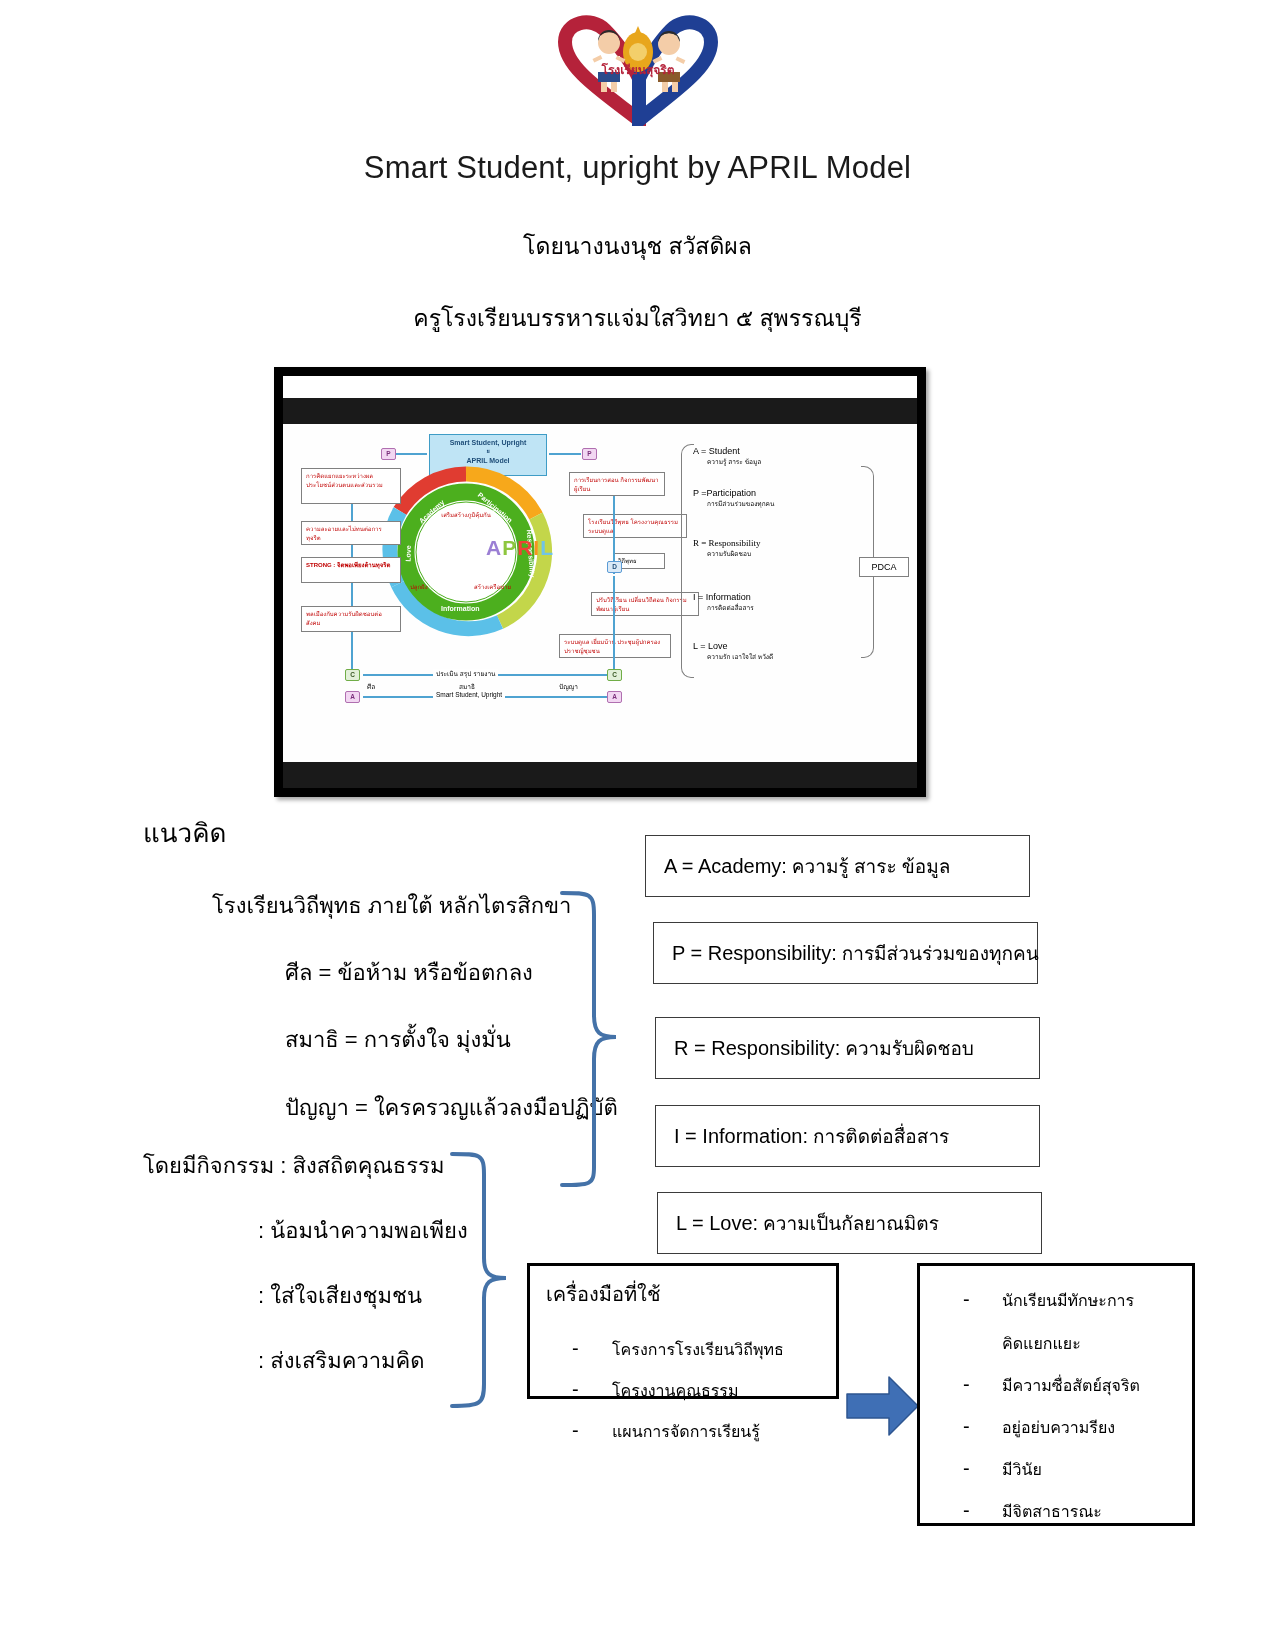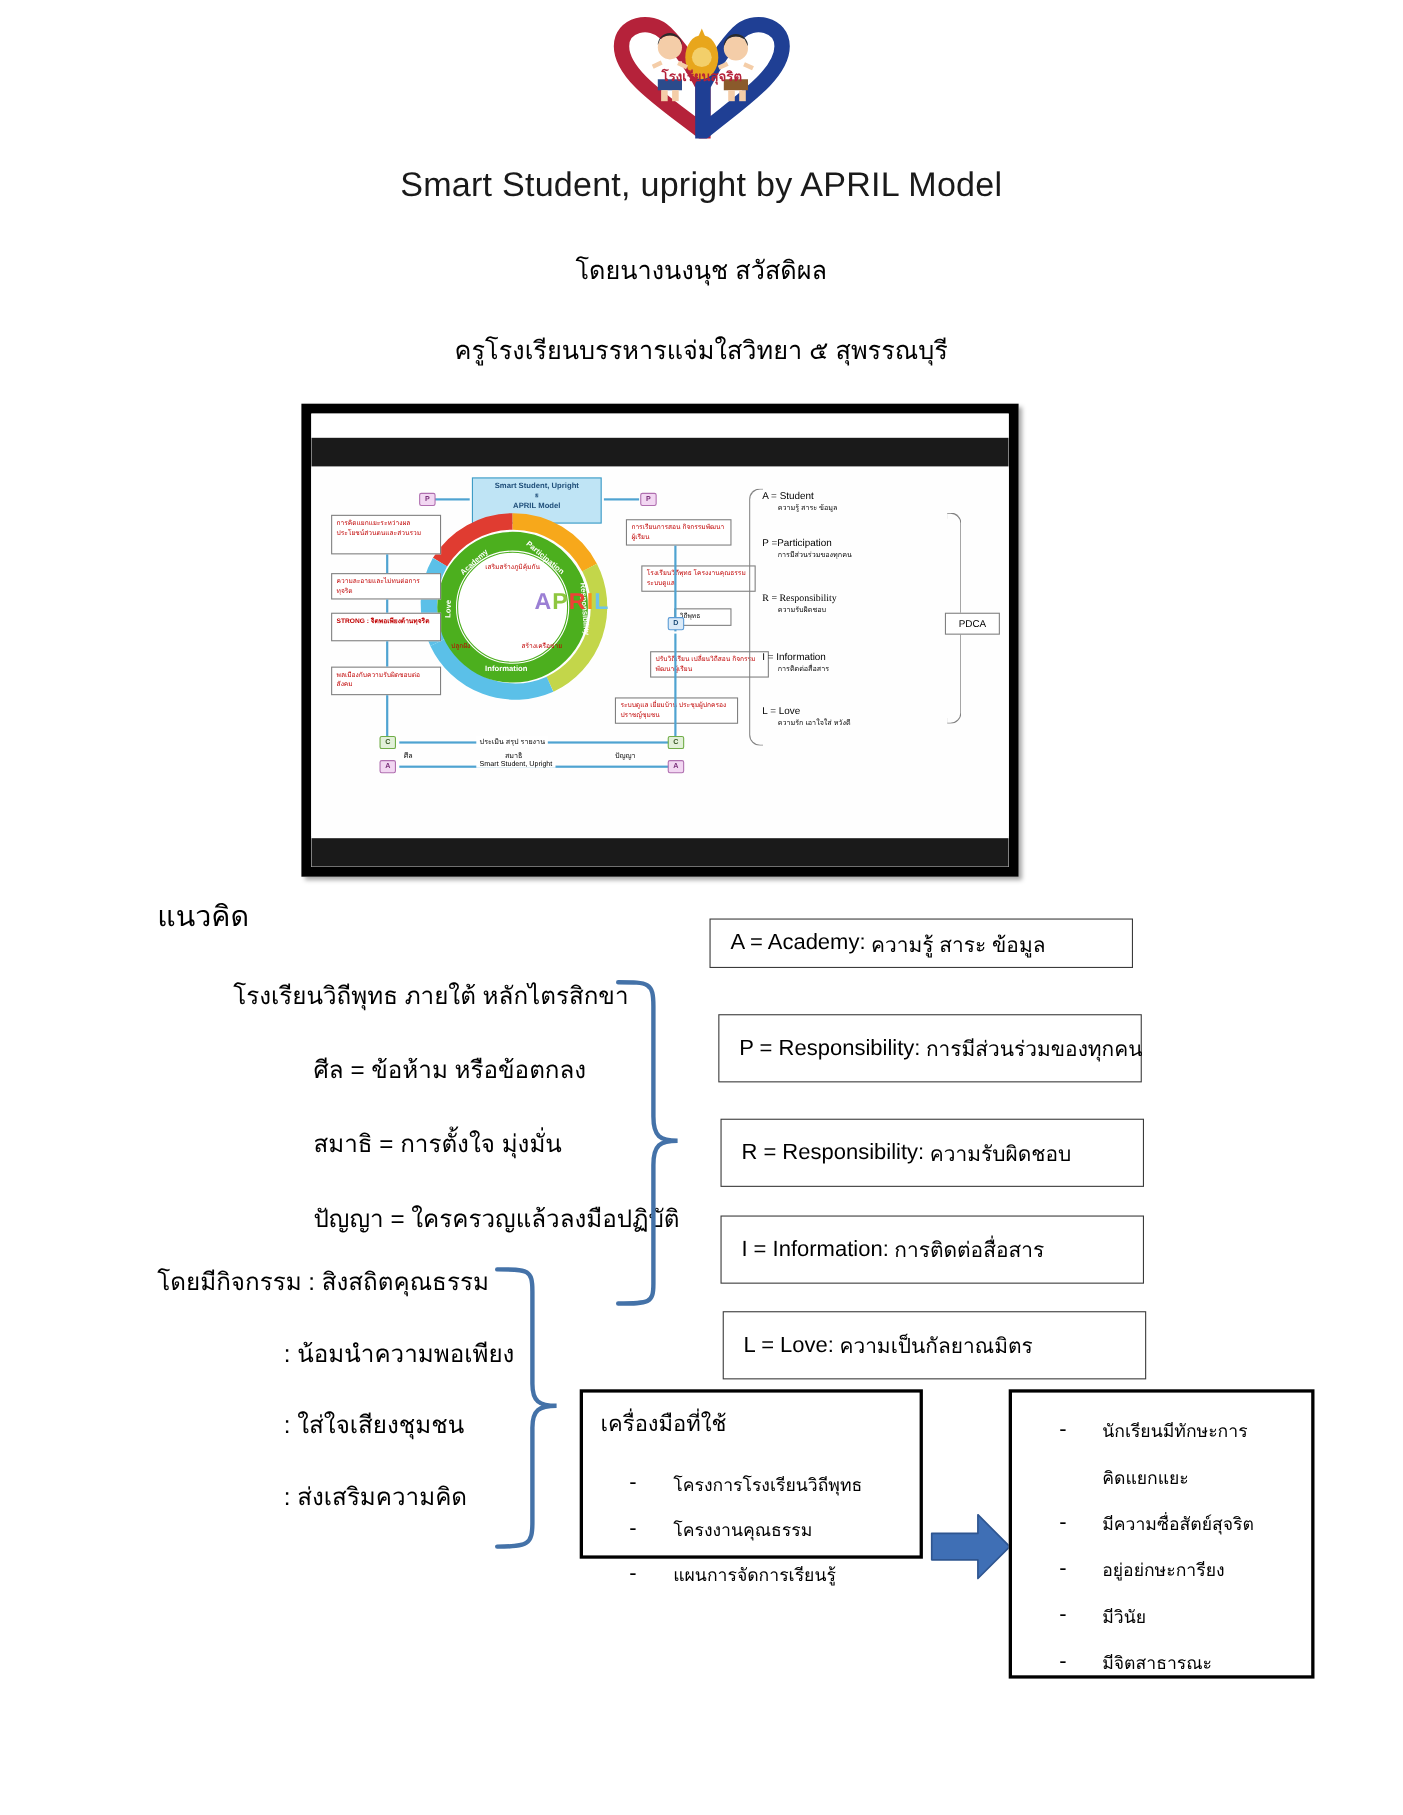--- a/index.html
+++ b/index.html
@@ -405,21 +405,21 @@
 <div class="activity-line" style="left:258px; top:1343px;">: ส่งเสริมความคิด</div>
 
 <svg class="brace-svg" style="left:560px; top:885px;" width="80" height="310">
   <path d="M2 8 C 30 8, 34 8, 34 30 L34 130 C34 148, 40 152, 56 152 C40 152, 34 156, 34 174 L34 282 C34 300, 30 300, 2 300" fill="none" stroke="#4472a8" stroke-width="4" stroke-linecap="round"></path>
 </svg>
 
 <svg class="brace-svg" style="left:450px; top:1148px;" width="90" height="270">
   <path d="M2 6 C 30 6, 34 6, 34 26 L34 110 C34 126, 40 130, 56 130 C40 130, 34 134, 34 150 L34 236 C34 256, 30 258, 2 258" fill="none" stroke="#4472a8" stroke-width="4" stroke-linecap="round"></path>
 </svg>
 
-<div class="april-card" style="left:645px; top:835px; width:385px; height:45px;">
+<div class="april-card" style="left:645px; top:835px; width:385px; height:62px;">
   <span class="code">A = Academy:</span>
   <span class="mean">ความรู้  สาระ  ข้อมูล</span>
 </div>
 
 <div class="april-card" style="left:653px; top:922px; width:385px; height:62px;">
   <span class="code">P = Responsibility:</span>
   <span class="mean">การมีส่วนร่วมของทุกคน</span>
 </div>
 
 <div class="april-card" style="left:655px; top:1017px; width:385px; height:62px;">
@@ -430,21 +430,21 @@
 <div class="april-card" style="left:655px; top:1105px; width:385px; height:62px;">
   <span class="code">I = Information:</span>
   <span class="mean">การติดต่อสื่อสาร</span>
 </div>
 
 <div class="april-card" style="left:657px; top:1192px; width:385px; height:62px;">
   <span class="code">L = Love:</span>
   <span class="mean">ความเป็นกัลยาณมิตร</span>
 </div>
 
-<div class="bigbox" style="left:527px; top:1263px; width:312px; height:154px;padding-left:20px;">
+<div class="bigbox" style="left:527px; top:1263px; width:312px; height:136px;padding-left:20px;">
   <div class="title">เครื่องมือที่ใช้</div>
 </div>
 <div class="dash" style="left:572px; top:1337px;">-</div>
 <div class="bullet" style="left:612px; top:1337px;">โครงการโรงเรียนวิถีพุทธ</div>
 <div class="dash" style="left:572px; top:1378px;">-</div>
 <div class="bullet" style="left:612px; top:1378px;">โครงงานคุณธรรม</div>
 <div class="dash" style="left:572px; top:1419px;">-</div>
 <div class="bullet" style="left:612px; top:1419px;">แผนการจัดการเรียนรู้</div>
 
 <div id="big-arrow">
@@ -453,17 +453,17 @@
   </svg>
 </div>
 
 <div class="bigbox" style="left:917px; top:1263px; width:278px; height:263px;"></div>
 <div class="dash" style="left:963px; top:1288px;">-</div>
 <div class="bullet" style="left:1002px; top:1288px;">นักเรียนมีทักษะการ</div>
 <div class="bullet" style="left:1002px; top:1331px;">คิดแยกแยะ</div>
 <div class="dash" style="left:963px; top:1373px;">-</div>
 <div class="bullet" style="left:1002px; top:1373px;">มีความซื่อสัตย์สุจริต</div>
 <div class="dash" style="left:963px; top:1415px;">-</div>
-<div class="bullet" style="left:1002px; top:1415px;">อยู่อย่กษะการียง</div>
+<div class="bullet" style="left:1002px; top:1415px;">อยู่อย่บความรียง</div>
 <div class="dash" style="left:963px; top:1457px;">-</div>
 <div class="bullet" style="left:1002px; top:1457px;">มีวินัย</div>
 <div class="dash" style="left:963px; top:1499px;">-</div>
 <div class="bullet" style="left:1002px; top:1499px;">มีจิตสาธารณะ</div>
 
 </body></html>

